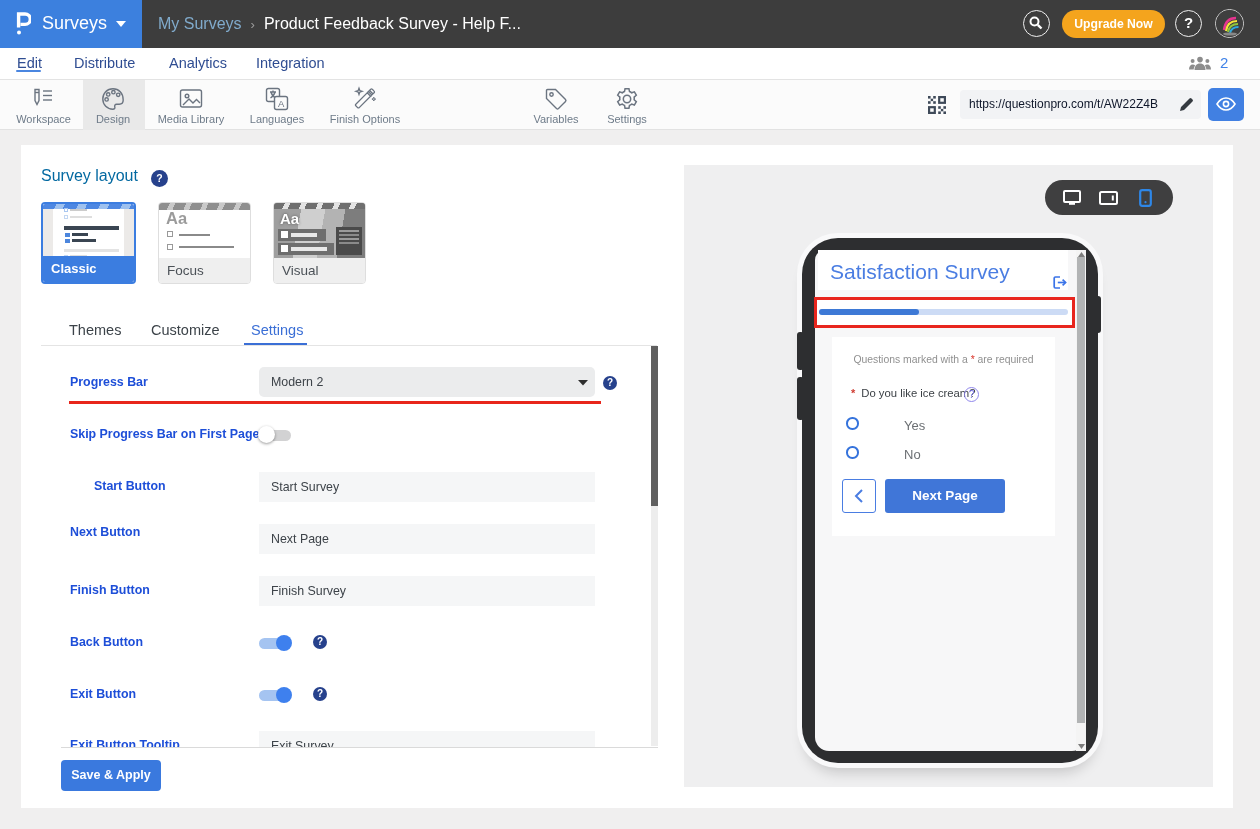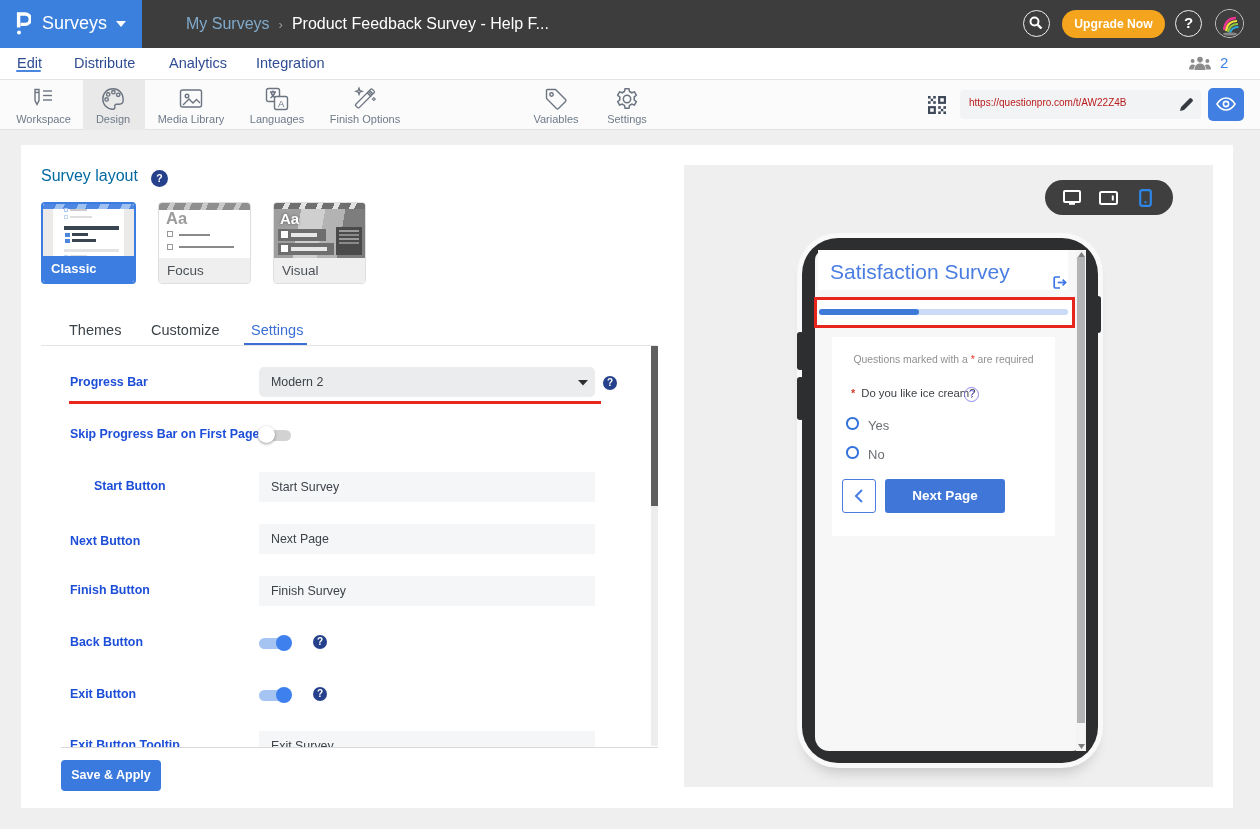--- a/index.html
+++ b/index.html
@@ -2,40 +2,40 @@
 <html><head>
 <meta charset="utf-8">
 <style>
 * { margin:0; padding:0; box-sizing:border-box; }
 html,body { width:1260px; height:829px; font-family:"Liberation Sans", sans-serif; background:#f0efef; overflow:hidden; }
 
 #hdr { position:absolute; left:0; top:0; width:1260px; height:48px; background:#3d3d3d; }
 #hdrblue { position:absolute; left:0; top:0; width:142px; height:48px; background:#3c80de; }
 #surveys { position:absolute; left:42px; top:13px; color:#fff; font-size:18px; }
 #caret1 { position:absolute; left:116px; top:21px; width:0; height:0; border-left:5.5px solid transparent; border-right:5.5px solid transparent; border-top:6.5px solid #fff; }
-#crumbs { position:absolute; left:158px; top:15px; font-size:16px; color:#fff;margin-left:28px; }
+#crumbs { position:absolute; left:158px; top:15px; font-size:16px; color:#fff; }
 #crumbs .ms { color:#80aacb; }
 #crumbs .sep { color:#9b9b9b; font-size:13px; padding:0 9px; }
 .ring { position:absolute; width:27px; height:27px; border:1.5px solid #f0f0f0; border-radius:50%; top:10px; }
 #upgrade { position:absolute; left:1062px; top:10px; width:103px; height:28px; background:#f4a41d; border-radius:14px; color:#fff; font-weight:bold; font-size:12.2px; text-align:center; line-height:28px; }
 #qmark { left:1175px; color:#fff; font-weight:bold; font-size:15px; text-align:center; line-height:24px; }
 #avatar { position:absolute; left:1215px; top:9px; width:29px; height:29px; border-radius:50%; border:1px solid #dadada; overflow:hidden; background:#3a3a3a; }
 
 #navrow { position:absolute; left:0; top:48px; width:1260px; height:32px; background:#fff; border-bottom:1px solid #e3e3e3; }
 .ntab { position:absolute; top:7px; font-size:14.5px; color:#2f4d92; }
 #editu { position:absolute; left:16px; top:22px; width:25px; height:2px; background:#4a86e0; border-radius:1px; }
 #people2 { position:absolute; left:1220px; top:6px; font-size:15px; color:#4083e8; }
 
 #toolbar { position:absolute; left:0; top:80px; width:1260px; height:50px; background:#fbfbfb; border-bottom:1px solid #e2e2e2; }
 .titem { position:absolute; top:0; height:50px; text-align:center; }
 .titem svg { display:block; margin:6px auto 0; }
 .titem .tl { font-size:11px; color:#6e7b89; display:block; margin-top:1px; }
 #designcell { position:absolute; left:83px; top:0; width:62px; height:50px; background:#e9e9e9; }
 #urlpill { position:absolute; left:960px; top:10px; width:241px; height:29px; background:#f2f3f5; border-radius:4px; }
-#urlpill span { position:absolute; left:9px; top:7px; font-size:10px; color:#b91c1c;text-align:center; }
+#urlpill span { position:absolute; left:9px; top:7px; font-size:12px; color:#0f172a;text-align:center; }
 #eyebtn { position:absolute; left:1208px; top:8px; width:36px; height:33px; background:#4180e2; border-radius:5px; }
 
 #lpanel { position:absolute; left:21px; top:145px; width:651px; height:663px; background:#fff; }
 #rpanel { position:absolute; left:672px; top:145px; width:561px; height:663px; background:#fff; }
 #preview { position:absolute; left:12px; top:20px; width:529px; height:622px; background:#efeff0; }
 
 #slayout { position:absolute; left:20px; top:22px; font-size:16px; color:#0369a1; }
 .helpnavy { position:absolute; width:15px; height:15px; border-radius:50%; background:#26418c; color:#fff; font-size:10.5px; font-weight:bold; text-align:center; line-height:15px; }
 .card { position:absolute; top:57px; border-radius:4px; overflow:hidden; }
 .card .lbl { position:absolute; left:0; bottom:0; width:100%; height:26px; font-size:13.5px; color:#4b5157; line-height:26px; padding-left:8px; background:#efefef; }
@@ -60,21 +60,21 @@
 #ph-hdr { position:absolute; left:818px; top:250px; width:250px; height:40px; background:#fff; }
 #ph-title { position:absolute; left:830px; top:260px; font-size:21px; font-weight:normal; color:#4a7de2; }
 #redbox { position:absolute; left:814px; top:297px; width:261px; height:31px; border:3px solid #e8251d; background:#fff; }
 #ptrack { position:absolute; left:819px; top:309px; width:249px; height:6px; border-radius:3px; background:#ccdbf5; }
 #pfill { position:absolute; left:819px; top:309px; width:100px; height:6px; border-radius:3px; background:#3d79d6; }
 #qcard { position:absolute; left:832px; top:337px; width:223px; height:199px; background:#fff; }
 #reqtext { position:absolute; left:832px; top:354px; width:223px; text-align:center; font-size:10.4px; color:#909090; }
 #qtext { position:absolute; left:834px; top:387px; font-size:11.3px; color:#3a3f44;margin-left:17px; }
 #qtext .ast { color:#cf3b30; font-weight:bold; font-size:11px; padding-right:6px; }
 .radio { position:absolute; width:12.5px; height:12.5px; border:2px solid #3573dc; border-radius:50%; background:#fff; }
-.rlabel { position:absolute; font-size:13px; color:#6b6f73; }
+.rlabel { position:absolute; font-size:13px; color:#6b6f73;margin-left:36px; }
 #backbtn { position:absolute; left:842px; top:479px; width:34px; height:34px; border:1.5px solid #4a7de2; border-radius:3px; background:#fff; }
 #nextbtn { position:absolute; left:885px; top:479px; width:120px; height:34px; background:#4076d8; border-radius:3px; color:#fff; font-weight:bold; font-size:13.5px; text-align:center; line-height:34px; }
 #pscroll { position:absolute; left:1076px; top:250px; width:10px; height:501px; background:#f4f4f4; }
 #pthumb { position:absolute; left:1077px; top:257px; width:8px; height:466px; background:#b2b4b5; }
 </style>
 </head>
 <body>
 
 <div id="hdr">
   <div id="hdrblue">
@@ -281,21 +281,21 @@
           <path d="M0 0 h10 l-5 5.5z" fill="#2e2e2e"></path>
         </svg>
     </div>
     <div style="position:absolute; left:8px; top:55px; width:532px; height:2.5px; background:#e8261b;"></div>
     <div class="helpnavy" style="left:542px; top:30px; width:14px; height:14px; line-height:14px; font-size:10px;">?</div>
     <span class="flabel" style="top:81px;">Skip Progress Bar on First Page</span>
     <div class="track" style="top:84px; background:#d2d2d3;"></div>
     <div class="knob" style="left:197px; top:80px; width:17px; height:17px; background:#fff; box-shadow:0 1px 3px rgba(0,0,0,0.4);"></div>
     <span class="flabel" style="top:133px;margin-left:24px;">Start Button</span>
     <div class="finput" style="top:126px;">Start Survey</div>
-    <span class="flabel" style="top:188px;">Next Button</span>
+    <span class="flabel" style="top:179px;">Next Button</span>
     <div class="finput" style="top:178px;">Next Page</div>
     <span class="flabel" style="top:237px;">Finish Button</span>
     <div class="finput" style="top:230px;">Finish Survey</div>
     <span class="flabel" style="top:289px;">Back Button</span>
     <div class="track" style="top:292px; left:198px; width:31px; background:#a5c4f1;"></div>
     <div class="knob" style="left:214.5px; top:288.5px; width:16px; height:16px; background:#3e80ee;"></div>
     <div class="helpnavy" style="left:252px; top:289px; width:14px; height:14px; line-height:14px; font-size:10px;">?</div>
     <span class="flabel" style="top:341px;">Exit Button</span>
     <div class="track" style="top:344px; left:198px; width:31px; background:#a5c4f1;"></div>
     <div class="knob" style="left:214.5px; top:340.5px; width:16px; height:16px; background:#3e80ee;"></div>

